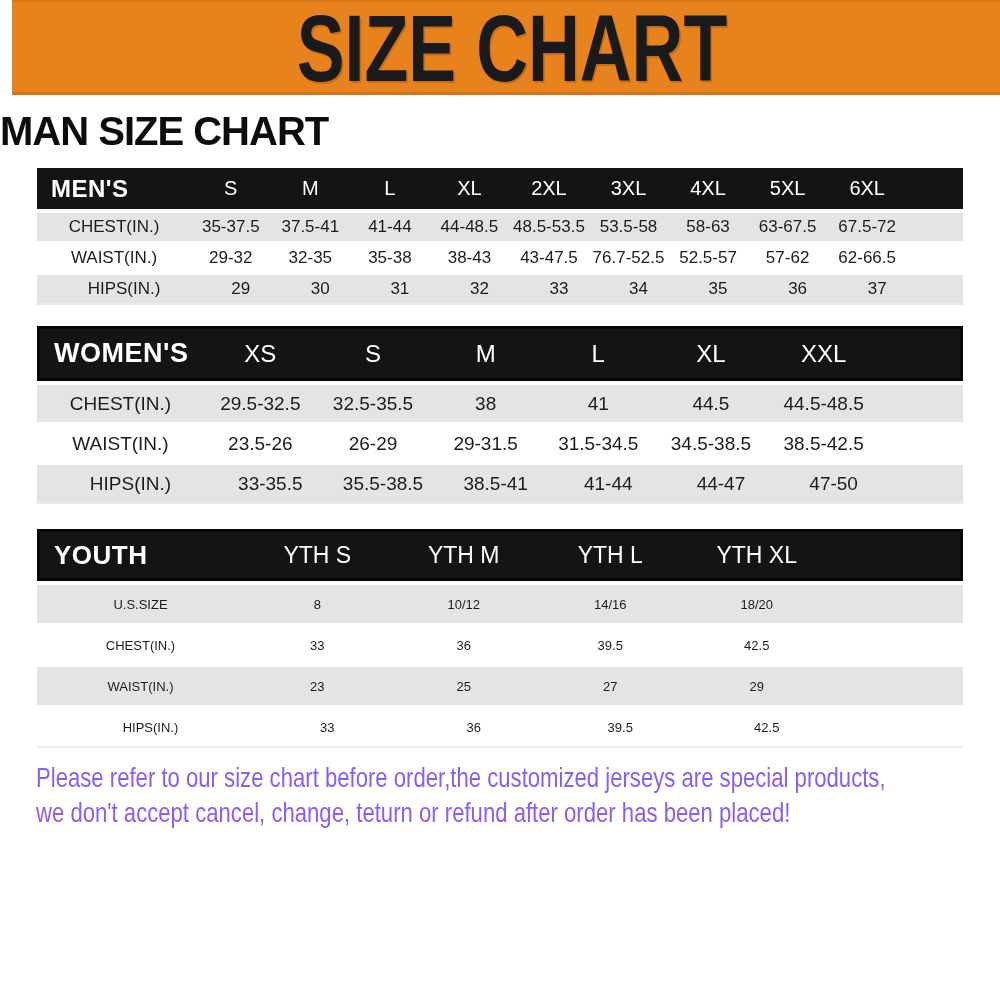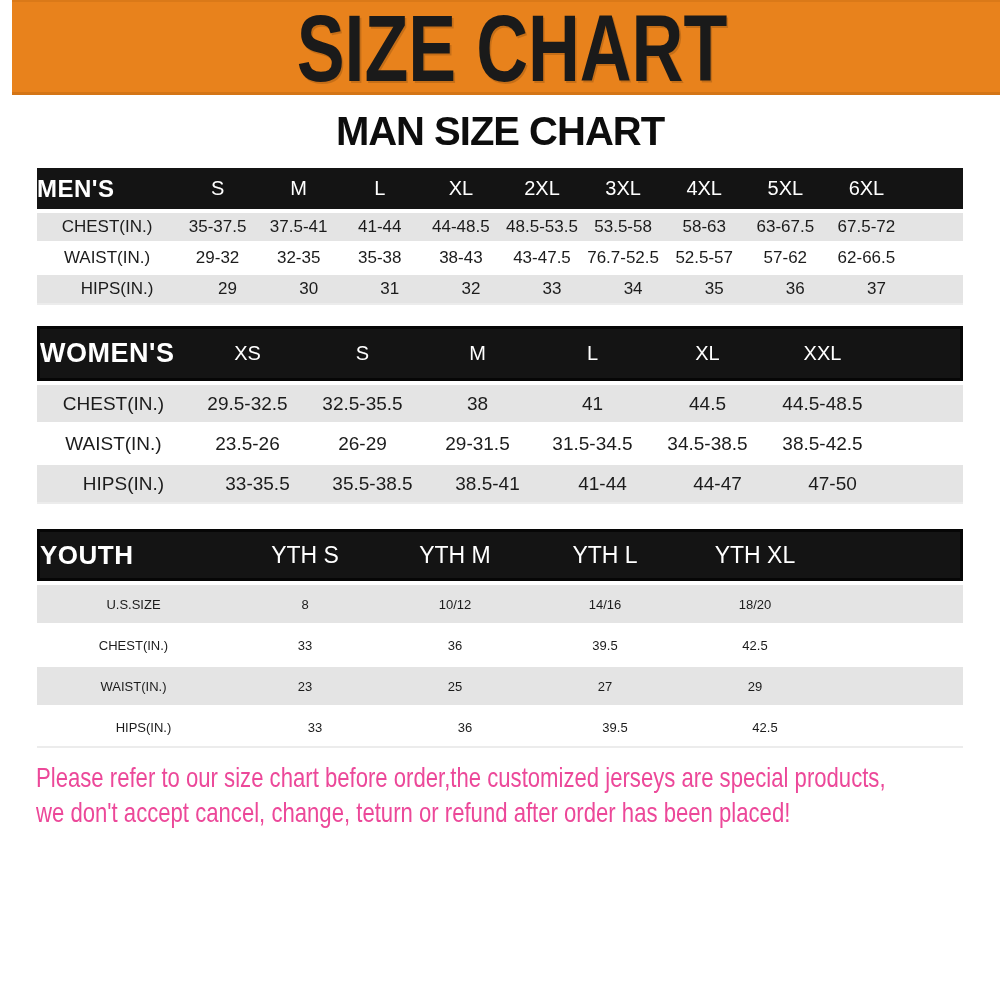--- a/index.html
+++ b/index.html
@@ -13,44 +13,44 @@
     display:flex; align-items:center; justify-content:center;
     box-shadow: inset 0 -3px 0 rgba(120,60,0,0.18), inset 0 2px 0 rgba(120,60,0,0.12);
   }
   .banner-text {
     font-size:92px; font-weight:800; color:#1a1a1a; line-height:1;
     transform:scale(0.78,1.02); white-space:nowrap;
     text-shadow: 2px 2px 0 rgba(0,0,0,0.15);
   }
   
   .section-heading {
-    text-align:center; font-size:40px; font-weight:800; color:#0d0d0d;
+    text-align:left; font-size:40px; font-weight:800; color:#0d0d0d;
     letter-spacing:-1px; line-height:44px; white-space:nowrap;
   }
   .heading-man   { margin-top:14px; }
   .heading-women { margin-top:30px; }
   .heading-youth { margin-top:36px; }
   
   table.size-table {
     width:926px; margin:0 auto; border-collapse:separate; border-spacing:0;
     table-layout:fixed;
   }
   .wrap-men   { margin-top:15px; }
   .wrap-women { margin-top:21px; }
   .wrap-youth { margin-top:25px; }
 
   table.size-table th {
     background:#141414; color:#ffffff; text-align:center; vertical-align:middle;
     font-weight:400; padding:0;
   }
-  table.size-table th.corner { text-align:left; padding-left:0; font-weight:700; letter-spacing:0.5px; }
+  table.size-table th.corner { text-align:left; padding-left:14px; font-weight:700; letter-spacing:0.5px; }
 
   .men   th { height:41px; font-size:20px; }
   .men   th.corner { font-size:24px; }
-  .women th { height:49px; font-size:20px; background:#1a1613; border-top:3px solid #060606; border-bottom:3px solid #060606; }
+  .women th { height:49px; font-size:24px; background:#1a1613; border-top:3px solid #060606; border-bottom:3px solid #060606; }
   .women th.corner { font-size:27px; border-left:3px solid #060606; }
   .women th.filler { border-right:3px solid #060606; }
   .youth th { height:46px; font-size:23px; background:#1a1613; border-top:3px solid #060606; border-bottom:3px solid #060606; }
   .youth th.corner { font-size:26px; border-left:3px solid #060606; }
   .youth th.filler { border-right:3px solid #060606; }
 
   table.size-table td {
     text-align:center; vertical-align:middle; color:#1c1c1c; padding:0;
     border-bottom:3px solid #ffffff; background:#ffffff;
   }
@@ -242,18 +242,18 @@
               <td>36</td>
               <td>39.5</td>
               <td>42.5</td>
               <td></td>
             </tr>
           </tbody>
         </table>
     </div>
   </section>
 
-  <div class="footer" style="color: #ec4899; padding-left: 36px;">
+  <div class="footer" style="color: #8b5cf6; padding-left: 36px;">
     <div class="footer-line">Please refer to our size chart before order,the customized jerseys are special products,</div>
     <div class="footer-line">we don't accept cancel, change, teturn or refund after order has been placed!</div>
   </div>
 
 </div>
 
 </body></html>

